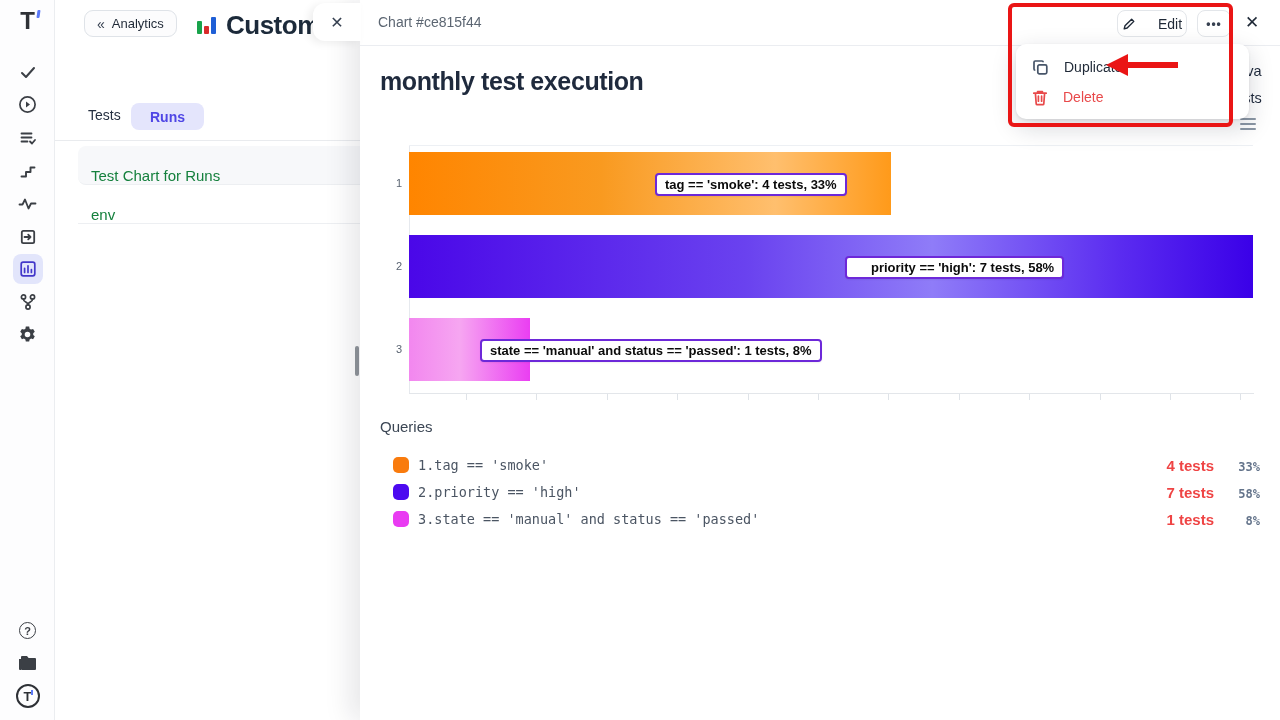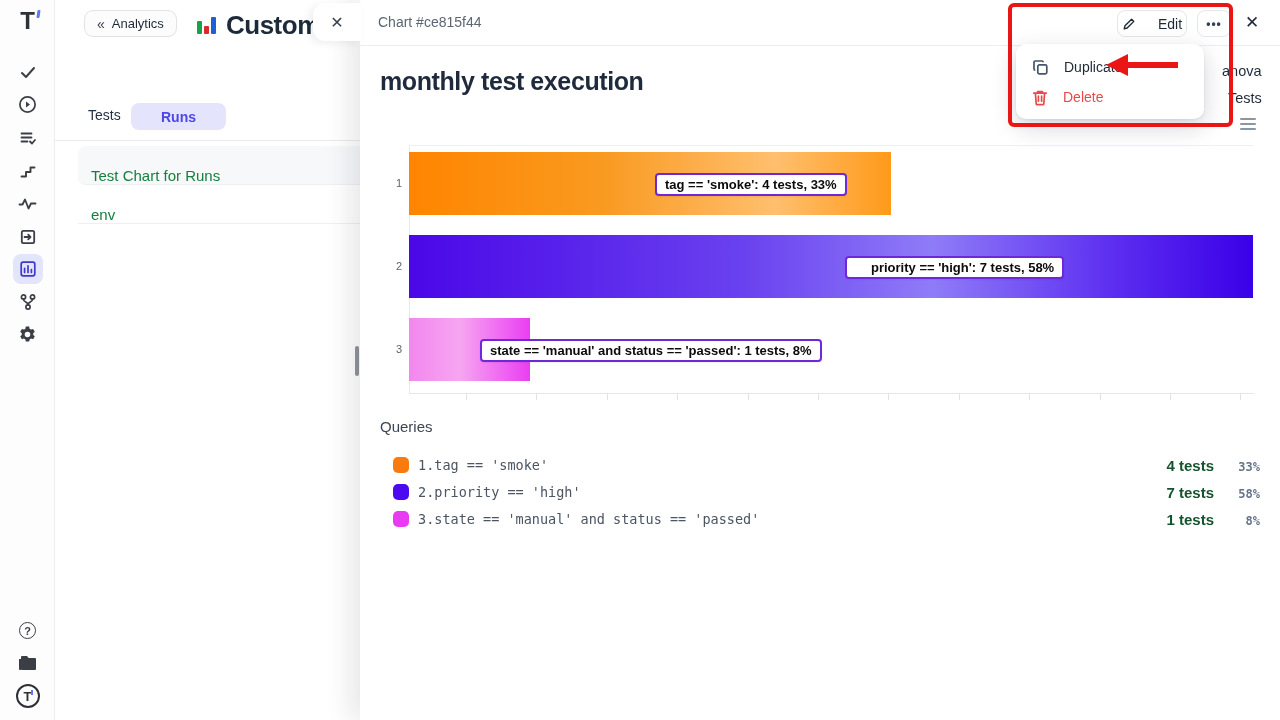--- a/index.html
+++ b/index.html
@@ -22,21 +22,21 @@
   .tcirc .mark{position:absolute; right:5px; top:4px; width:2px; height:5px; background:#5b79f7;}
 
   
   #back-btn { left:84px; top:10px; height:27px; padding:0 12px; display:flex; align-items:center; gap:7px;
     background:#fcfcfd; border:1px solid #dfe3e8; border-radius:9px; font-size:13px; color:#1f2937; }
   #page-title-wrap { left:196px; top:8px; width:118px; height:34px; overflow:hidden; display:flex; align-items:center; gap:8px; }
   #title-icon { width:22px; height:22px; position:relative; flex:0 0 auto; }
   #title-icon div { position:absolute; bottom:2px; width:5px; border-radius:1px; }
   #page-title-text { font-size:26px; font-weight:800; color:#1c2a3a; white-space:nowrap; letter-spacing:-0.5px; }
   .tab-plain { left:88px; top:107px; font-size:14px; color:#253041; }
-  .tab-pill { left:131px; top:103px; height:27px; padding:0 30px; display:flex; align-items:center;
+  .tab-pill { left:131px; top:103px; height:27px; padding:0 19px; display:flex; align-items:center;
     background:#e4e5fc; border-radius:8px; font-size:14px; font-weight:600; color:#4f46e5; }
   #panel-divider { left:55px; top:140px; width:305px; height:1px; background:#e9ebee; }
   .list-row { left:78px; width:282px; height:39px; display:flex; align-items:flex-end; padding-left:13px;
     font-size:15px; color:#15803d; border-bottom:1px solid #edeff2; background:#fff; }
   .list-row.sel { background:#f7f8fa; border-radius:8px 0 0 8px; }
   #panel-scroll-thumb { left:355px; top:346px; width:4px; height:30px; background:#90959b; border-radius:2px; }
 
   
   #overlay { position:absolute; left:360px; top:0; width:920px; height:720px; background:#fff;
     box-shadow:-10px 0 25px rgba(15,23,42,.10); z-index:2; }
@@ -67,32 +67,32 @@
     box-shadow:0 1px 2px rgba(0,0,0,.06); }
   #axis-x { position:absolute; left:49px; top:393px; width:845px; height:8px; border-top:1px solid #e3e6ea; }
   .tick { position:absolute; top:0; width:1px; height:6px; background:#dfe3e8; }
 
   
   #queries-h { position:absolute; left:20px; top:418px; font-size:15px; color:#3b4654; }
   .q-row { position:absolute; left:33px; width:867px; height:18px; display:flex; align-items:center; }
   .q-swatch { width:16px; height:16px; border-radius:5px; margin-right:9px; flex:0 0 auto; }
   .q-num, .q-code { font-family:"DejaVu Sans Mono", monospace; font-size:13.5px; color:#4b5563; }
   .q-right { margin-left:auto; display:flex; align-items:baseline; }
-  .q-tests { font-size:15px; font-weight:700; color:#14532d; }
+  .q-tests { font-size:15px; font-weight:700; color:#ef4444; }
   .q-pct { width:46px; text-align:right; font-size:12px; font-weight:600; color:#64748b;
     font-family:"DejaVu Sans Mono", monospace; }
 
   
   #clip-name { position:absolute; left:862px; top:63px; font-size:14.5px; color:#1e293b; }
   #clip-tests { position:absolute; left:868px; top:90px; font-size:14.5px; color:#1e293b; }
   #burger { position:absolute; left:880px; top:118px; width:16px; }
   #burger div { height:2px; background:#8b97a5; margin-bottom:3px; border-radius:1px; }
 
   
-  #menu { position:absolute; left:1016px; top:44px; width:188px; height:75px; background:#fff;
+  #menu { position:absolute; left:1016px; top:44px; width:233px; height:75px; background:#fff;
     border-radius:10px; box-shadow:0 8px 24px rgba(15,23,42,.18), 0 1px 3px rgba(0,0,0,.08); z-index:5; padding-top:8px; }
   .menu-item { height:30px; display:flex; align-items:center; padding-left:16px; gap:15px; font-size:14px; color:#1f2937; }
   .menu-item.danger { color:#e8494a; }
 
   
   #anno-rect { position:absolute; left:1008px; top:3px; width:225px; height:124px;
     border:4px solid #ea1515; border-radius:6px; z-index:9; pointer-events:none; }
   #anno-arrow-shaft { position:absolute; left:1128px; top:62px; width:50px; height:6px; background:#ea1515; z-index:10; }
   #anno-arrow-head { position:absolute; left:1106px; top:54px; width:0; height:0; z-index:10;
     border-top:11px solid transparent; border-bottom:11px solid transparent; border-right:22px solid #ea1515; }

